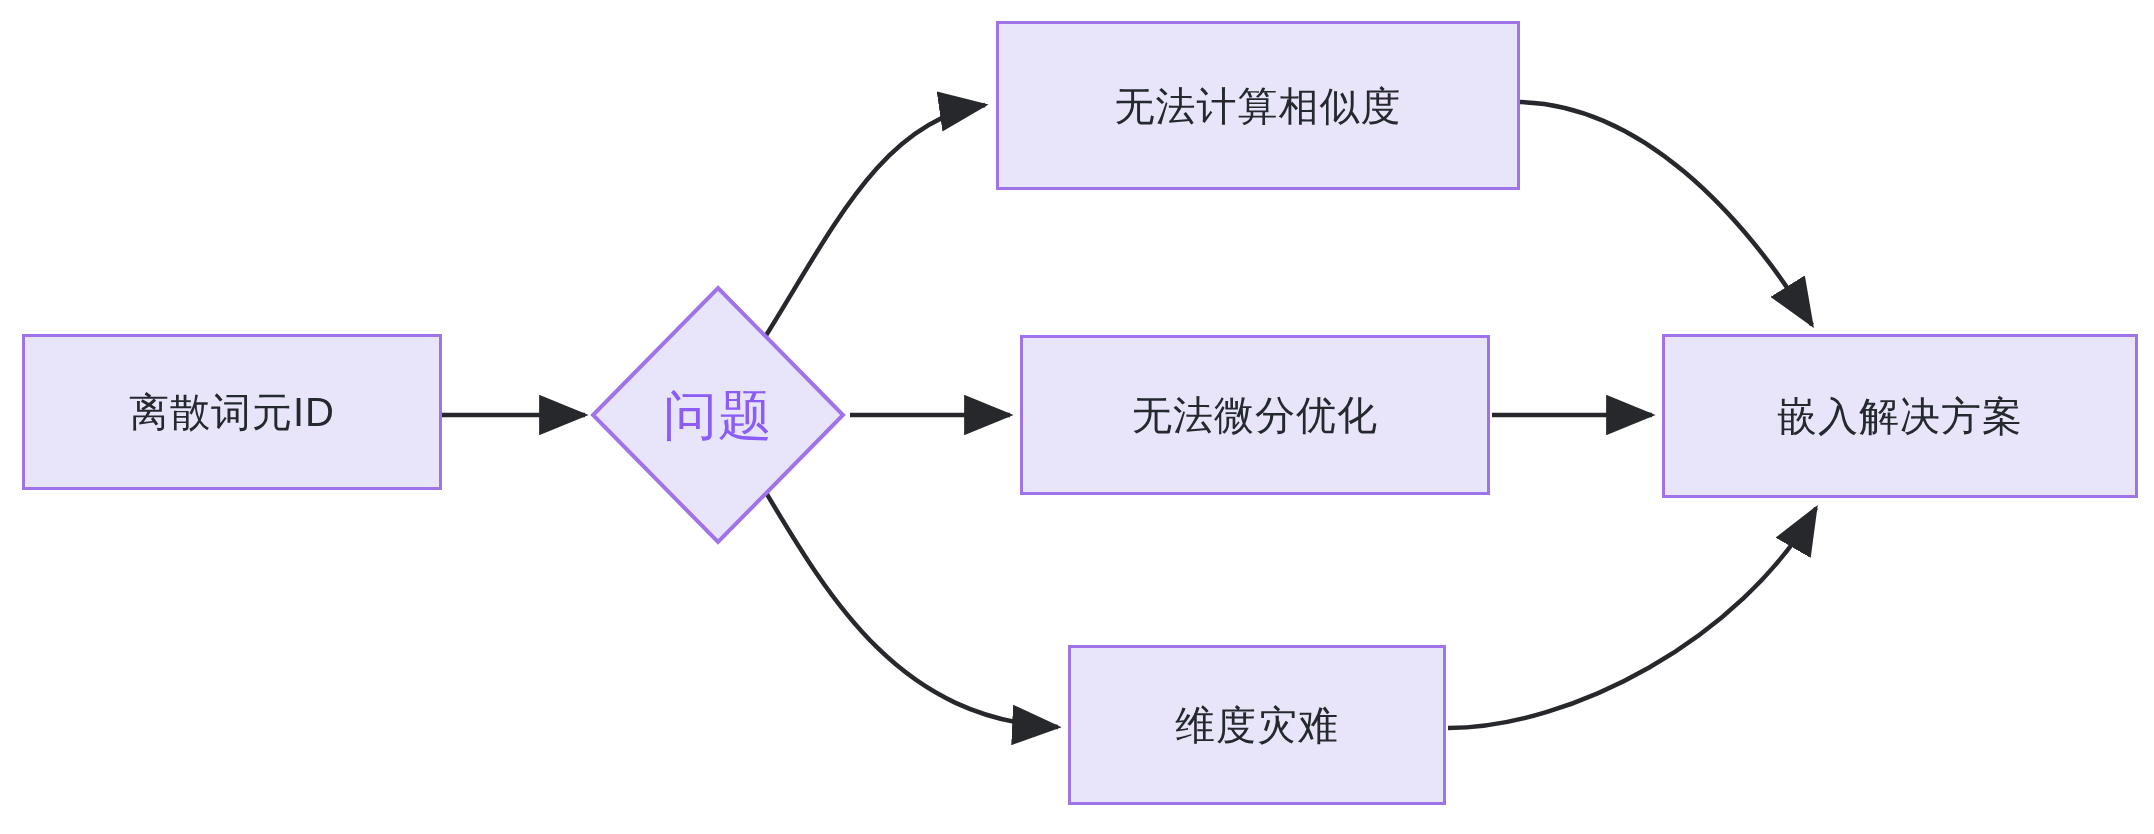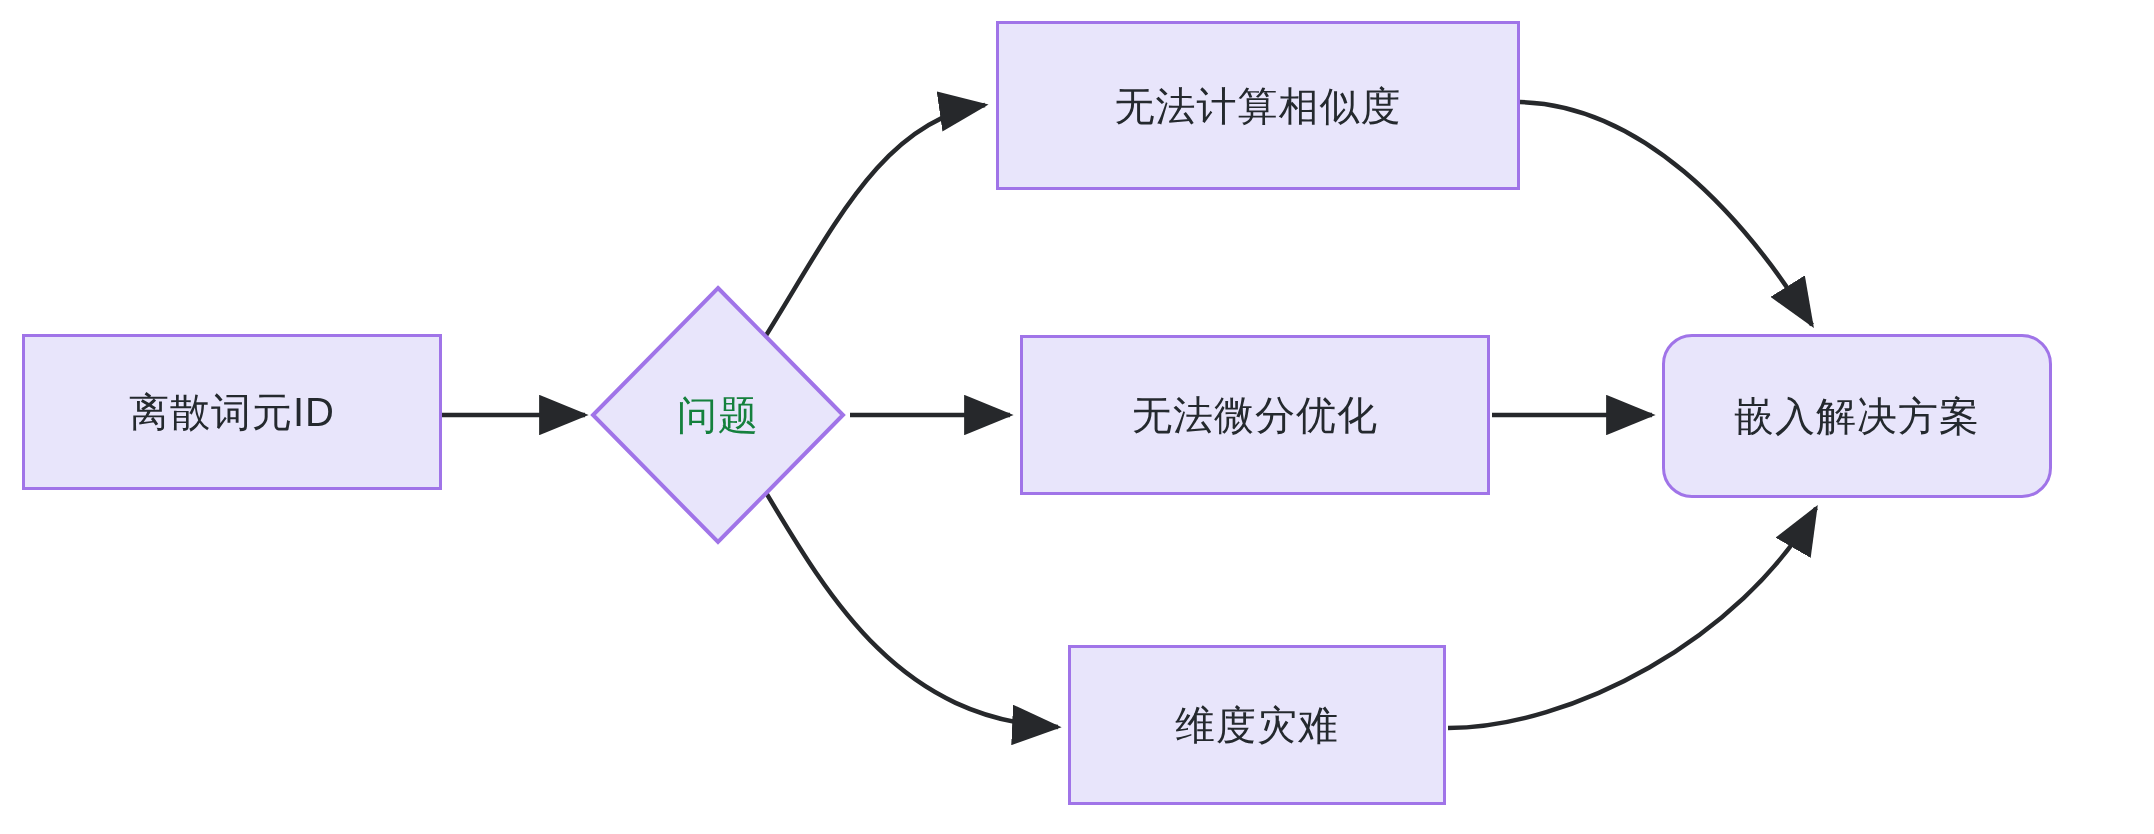--- a/index.html
+++ b/index.html
@@ -42,22 +42,22 @@
   }
   .diamond-shape {
     position: absolute;
     left: 0; top: 0;
     width: 100%;
     height: 100%;
   }
   .diamond-label {
     position: relative;
     z-index: 2;
-    font-size: 40px;
-    color: #15803d;
+    font-size: 54px;
+    color: #8b5cf6;
   }
   #watermark {
     position: absolute;
     right: 14px;
     bottom: 16px;
     font-size: 36px;
     color: #e2e2e4;
     letter-spacing: 1px;
     user-select: none;
   }
@@ -119,18 +119,18 @@
   </div>
 
   <div class="node" style="left:1020px; top:335px; width:470px; height:160px;">
     <span>无法微分优化</span>
   </div>
 
   <div class="node" style="left:1068px; top:645px; width:378px; height:160px;">
     <span>维度灾难</span>
   </div>
 
-  <div class="node" style="left:1662px; top:334px; width:390px; height:164px;border-radius:30px;">
+  <div class="node" style="left:1662px; top:334px; width:476px; height:164px;">
     <span>嵌入解决方案</span>
   </div>
 
 
 </div>
 
 </body></html>

